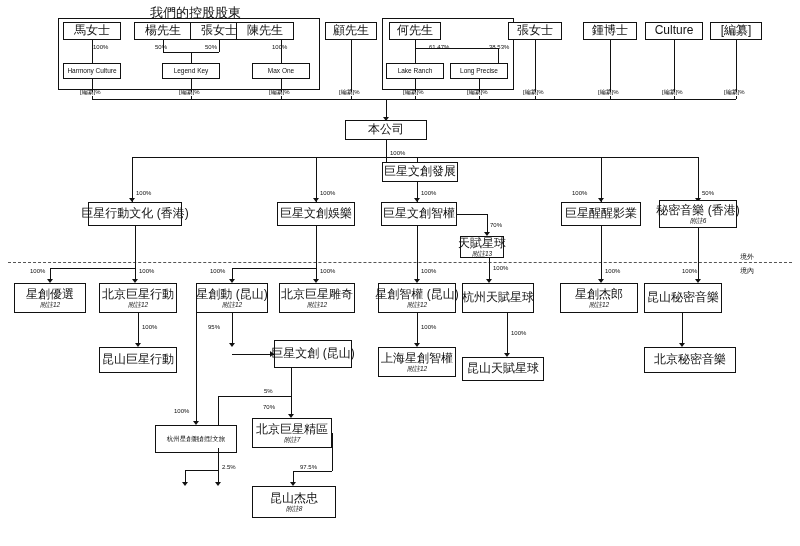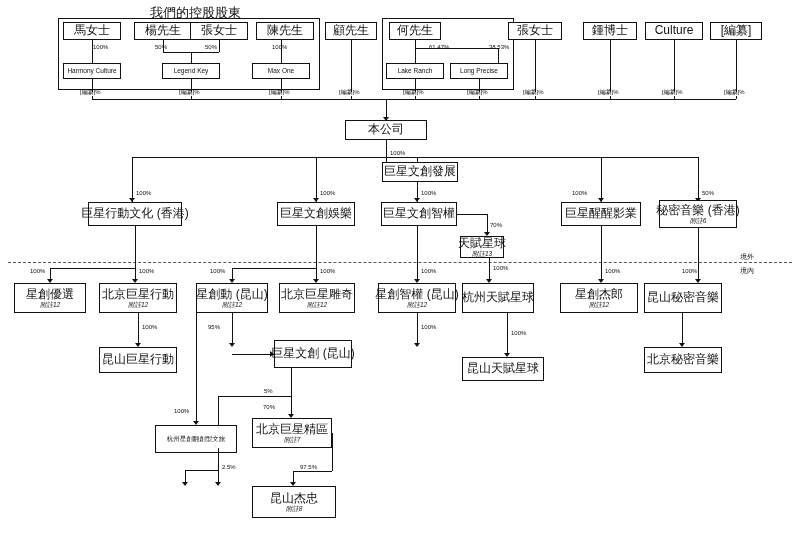--- a/index.html
+++ b/index.html
@@ -34,21 +34,21 @@
 
   <div class="box" style="left:63px;top:22px;width:58px;height:18px;">
     <span class="l1">馬女士</span>
     </div>
   <div class="box" style="left:134px;top:22px;width:58px;height:18px;">
     <span class="l1">楊先生</span>
     </div>
   <div class="box" style="left:190px;top:22px;width:58px;height:18px;">
     <span class="l1">張女士</span>
     </div>
-  <div class="box" style="left:256px;top:22px;width:58px;height:18px;">
+  <div class="box" style="left:236px;top:22px;width:58px;height:18px;">
     <span class="l1">陳先生</span>
     </div>
   <div class="box" style="left:325px;top:22px;width:52px;height:18px;">
     <span class="l1">顧先生</span>
     </div>
   <div class="box" style="left:389px;top:22px;width:52px;height:18px;">
     <span class="l1">何先生</span>
     </div>
   <div class="box" style="left:508px;top:22px;width:54px;height:18px;">
     <span class="l1">張女士</span>
@@ -275,31 +275,35 @@
   <div class="pct" style="left:208px;top:324px;">95%</div>
   <div class="box" style="left:274px;top:340px;width:78px;height:28px;">
     <span class="l1">巨星文創 (昆山)</span>
     </div>
   <div class="ln h" style="left:232px;top:354px;width:42px;"></div>
   <div class="arrow-r" style="left:270px;top:351px;"></div>
 
   <div class="ln v" style="left:417px;top:313px;height:32px;"></div>
   <div class="arrow" style="left:414px;top:343px;"></div>
   <div class="pct" style="left:421px;top:324px;">100%</div>
+  <div class="box" style="left:378px;top:347px;width:78px;height:30px;">
+    <span class="l1">上海星創智權</span>
+    <span class="l2">附註12</span>
+    </div>
 
   <div class="ln v" style="left:507px;top:313px;height:42px;"></div>
   <div class="arrow" style="left:504px;top:353px;"></div>
   <div class="pct" style="left:511px;top:330px;">100%</div>
   <div class="box" style="left:462px;top:357px;width:82px;height:24px;">
     <span class="l1">昆山天賦星球</span>
     </div>
 
   <div class="ln v" style="left:682px;top:313px;height:32px;"></div>
   <div class="arrow" style="left:679px;top:343px;"></div>
-  <div class="box" style="left:644px;top:347px;width:78px;height:26px;">
+  <div class="box" style="left:644px;top:347px;width:92px;height:26px;">
     <span class="l1">北京秘密音樂</span>
     </div>
 
   <div class="ln v" style="left:196px;top:313px;height:110px;"></div>
   <div class="arrow" style="left:193px;top:421px;"></div>
   <div class="pct" style="left:174px;top:408px;">100%</div>
   <div class="box" style="left:155px;top:425px;width:82px;height:28px;">
     <span class="l1" style="font-size:6.5px">杭州星創翻創型文旅</span>
     </div>
 

